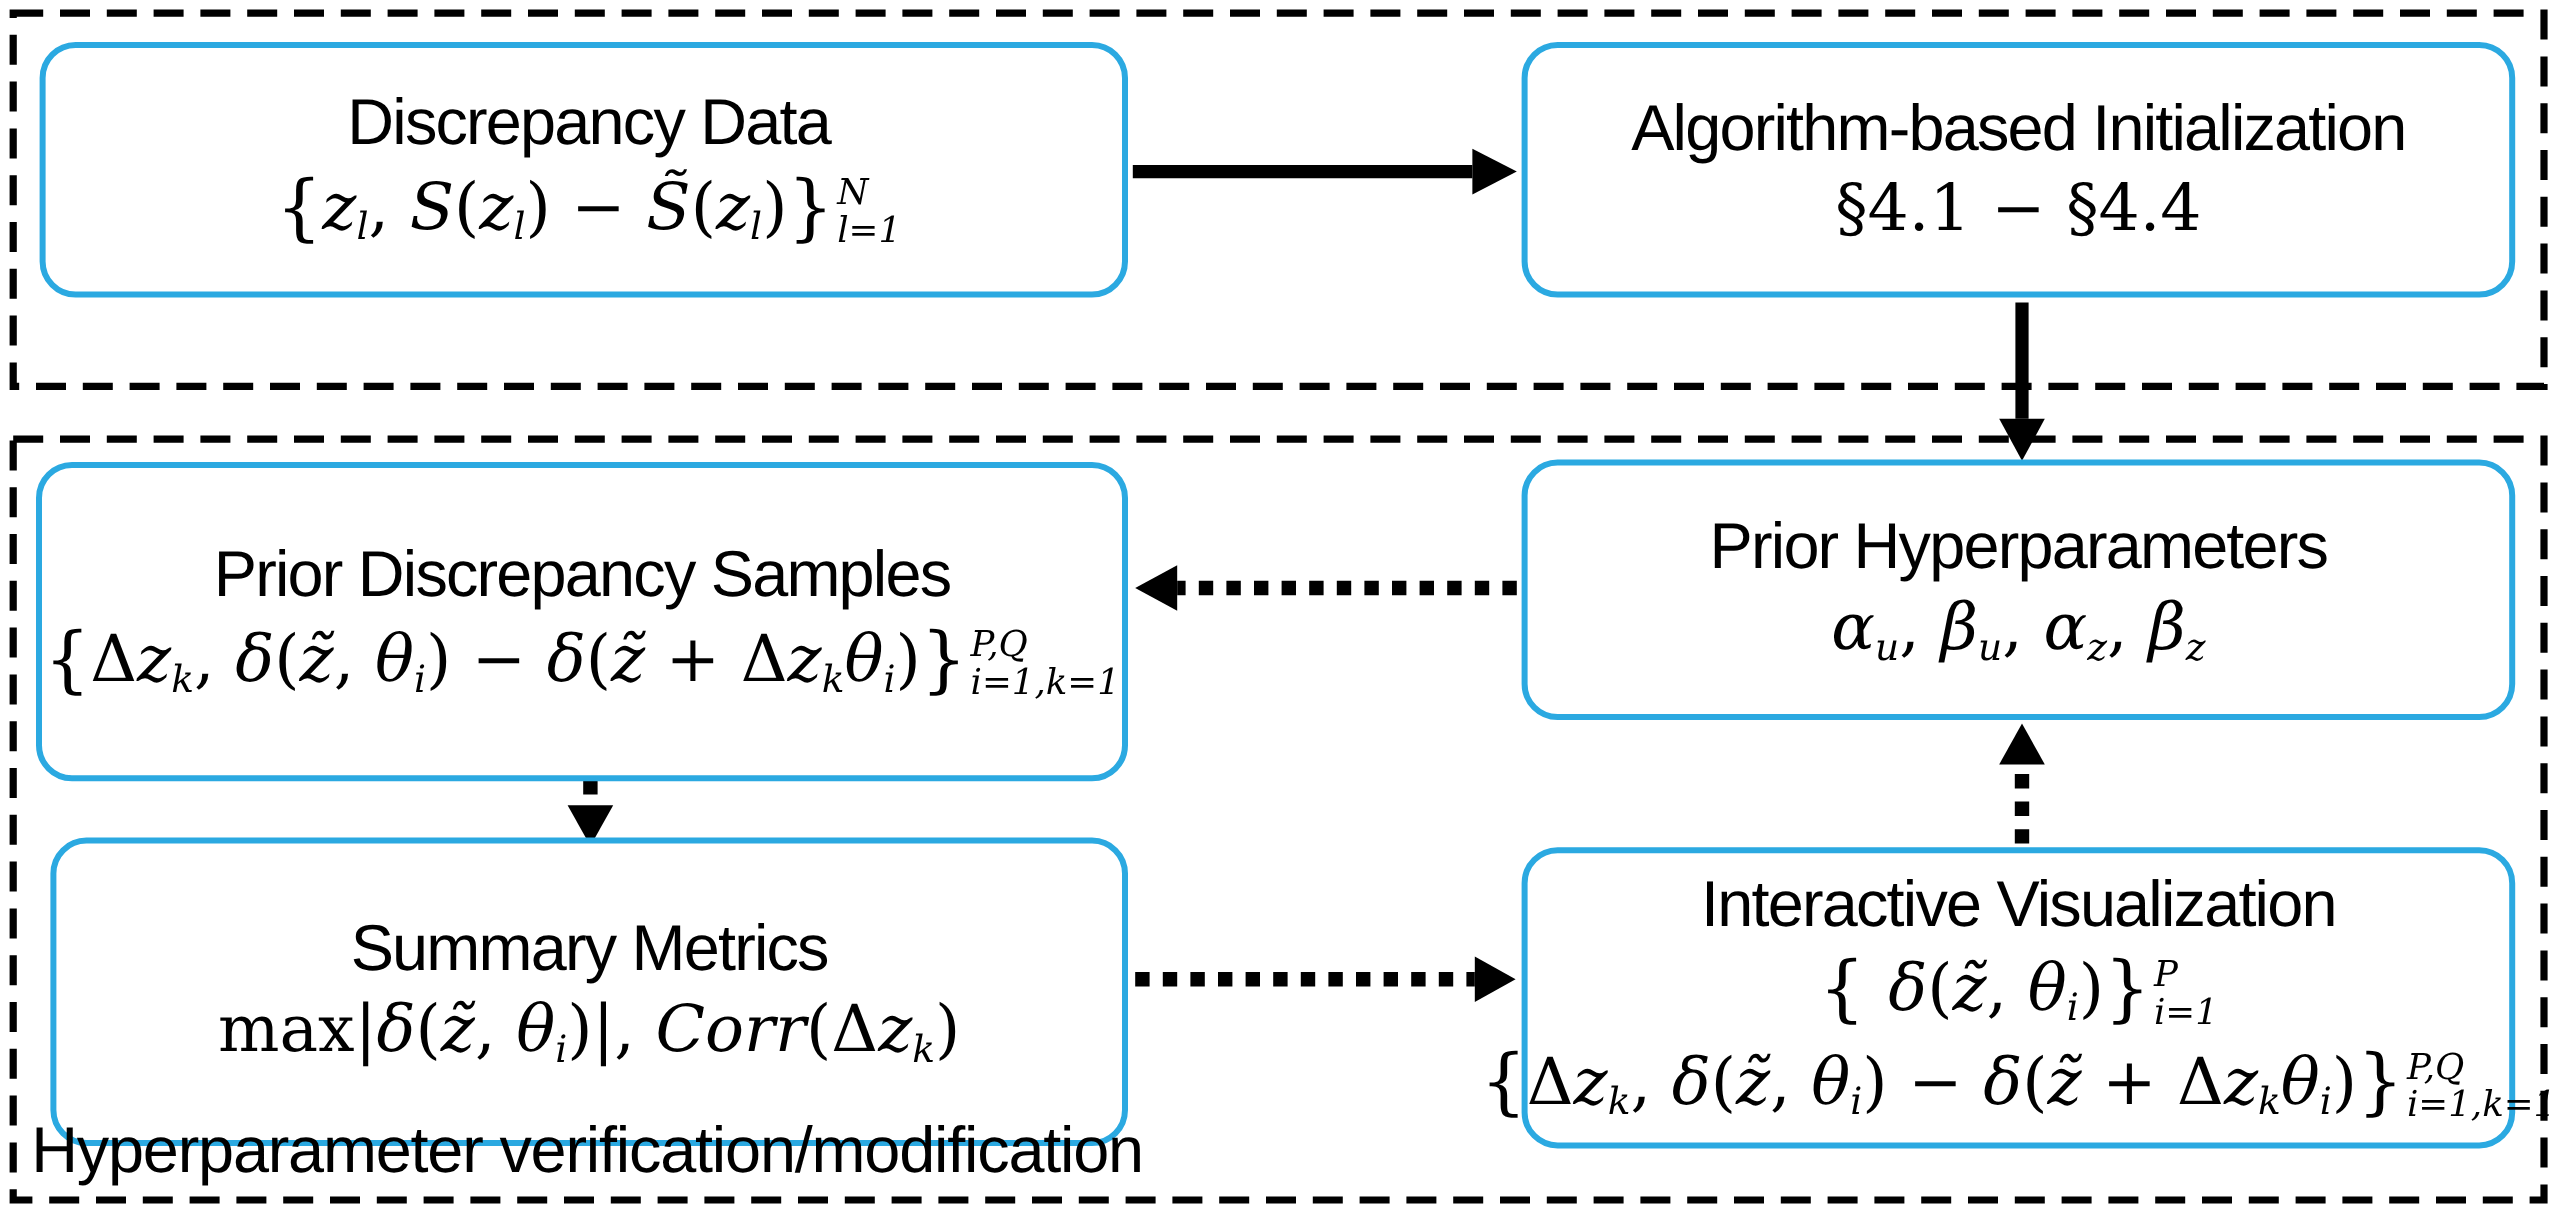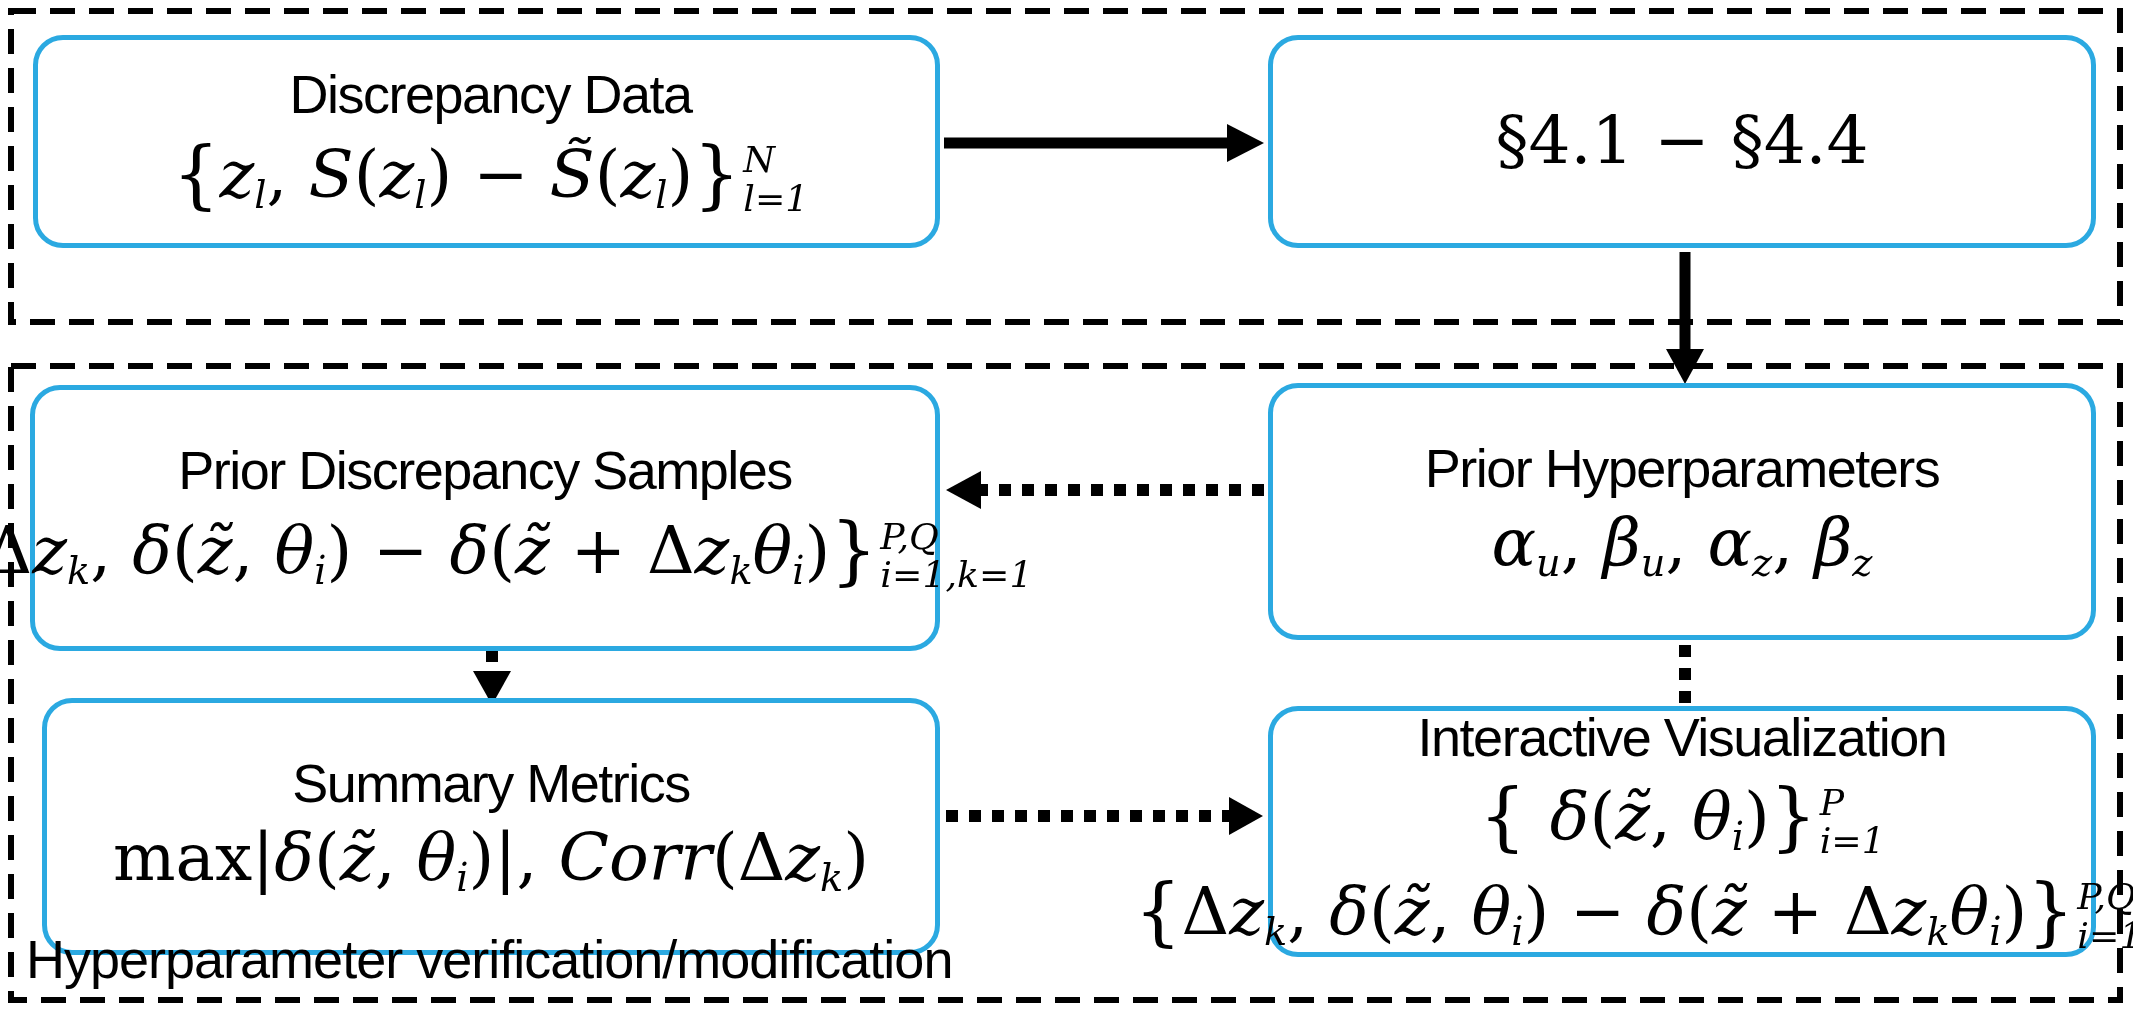--- a/index.html
+++ b/index.html
@@ -45,21 +45,21 @@
     padding: 4px 8px;
   }
   .box-title {
     font-size: 54px;
     line-height: 1.2;
     letter-spacing: -1.5px;
     white-space: nowrap;
   }
   .math {
     font-family: "DejaVu Serif", "Liberation Serif", serif;
-    font-size: 66px;
+    font-size: 54px;
     line-height: 1.28;
     white-space: nowrap;
   }
   .m-n  { font-style: normal; }
   .m-i  { font-style: italic; }
   .m-sub { font-style: italic; font-size: 0.58em; vertical-align: -0.28em; }
   .m-br  { font-style: normal; font-size: 1.12em; vertical-align: -0.04em; }
   .mstack {
     display: inline-flex;
     flex-direction: column;
@@ -123,33 +123,34 @@
 
   <div class="box" style="left:33px; top:35px; width:907px; height:213px;padding-left:16px;">
     <div class="box-title">Discrepancy Data</div>
     <div class="math"><span class="m-br">{</span><span class="m-i">z</span><span class="m-sub">l</span><span class="m-n">, </span><span class="m-i">S</span><span class="m-n">(</span><span class="m-i">z</span><span class="m-sub">l</span><span class="m-n">) − </span><span class="m-i">S̃</span><span class="m-n">(</span><span class="m-i">z</span><span class="m-sub">l</span><span class="m-n">)</span><span class="m-br">}</span><span class="mstack">
           <span>N</span>
           <span>l=1</span>
         </span></div>
   </div>
 
   <div class="box" style="left:1268px; top:35px; width:828px; height:213px;">
+    <div class="box-title">Algorithm-based Initialization</div>
     <div class="math"><span class="m-n">§4.1 − §4.4</span></div>
   </div>
 
 
   <div class="box" style="left:30px; top:385px; width:910px; height:266px;">
     <div class="box-title">Prior Discrepancy Samples</div>
     <div class="math"><span class="m-br">{</span><span class="m-n">Δ</span><span class="m-i">z</span><span class="m-sub">k</span><span class="m-n">, </span><span class="m-i">δ</span><span class="m-n">(</span><span class="m-i">z̃</span><span class="m-n">, </span><span class="m-i">θ</span><span class="m-sub">i</span><span class="m-n">) − </span><span class="m-i">δ</span><span class="m-n">(</span><span class="m-i">z̃</span><span class="m-n"> + Δ</span><span class="m-i">z</span><span class="m-sub">k</span><span class="m-i">θ</span><span class="m-sub">i</span><span class="m-n">)</span><span class="m-br">}</span><span class="mstack">
           <span>P,Q</span>
           <span>i=1,k=1</span>
         </span></div>
   </div>
 
-  <div class="box" style="left:1268px; top:383px; width:828px; height:257px;">
+  <div class="box" style="left:1268px; top:383px; width:828px; height:217px;">
     <div class="box-title">Prior Hyperparameters</div>
     <div class="math"><span class="m-i">α</span><span class="m-sub">u</span><span class="m-n">, </span><span class="m-i">β</span><span class="m-sub">u</span><span class="m-n">, </span><span class="m-i">α</span><span class="m-sub">z</span><span class="m-n">, </span><span class="m-i">β</span><span class="m-sub">z</span></div>
   </div>
 
   <div class="box" style="left:42px; top:698px; width:898px; height:257px;">
     <div class="box-title">Summary Metrics</div>
     <div class="math"><span class="m-n">max|</span><span class="m-i">δ</span><span class="m-n">(</span><span class="m-i">z̃</span><span class="m-n">, </span><span class="m-i">θ</span><span class="m-sub">i</span><span class="m-n">)|, </span><span class="m-i">Corr</span><span class="m-n">(Δ</span><span class="m-i">z</span><span class="m-sub">k</span><span class="m-n">)</span></div>
   </div>
 
   <div class="box" style="left:1268px; top:706px; width:828px; height:251px;">

